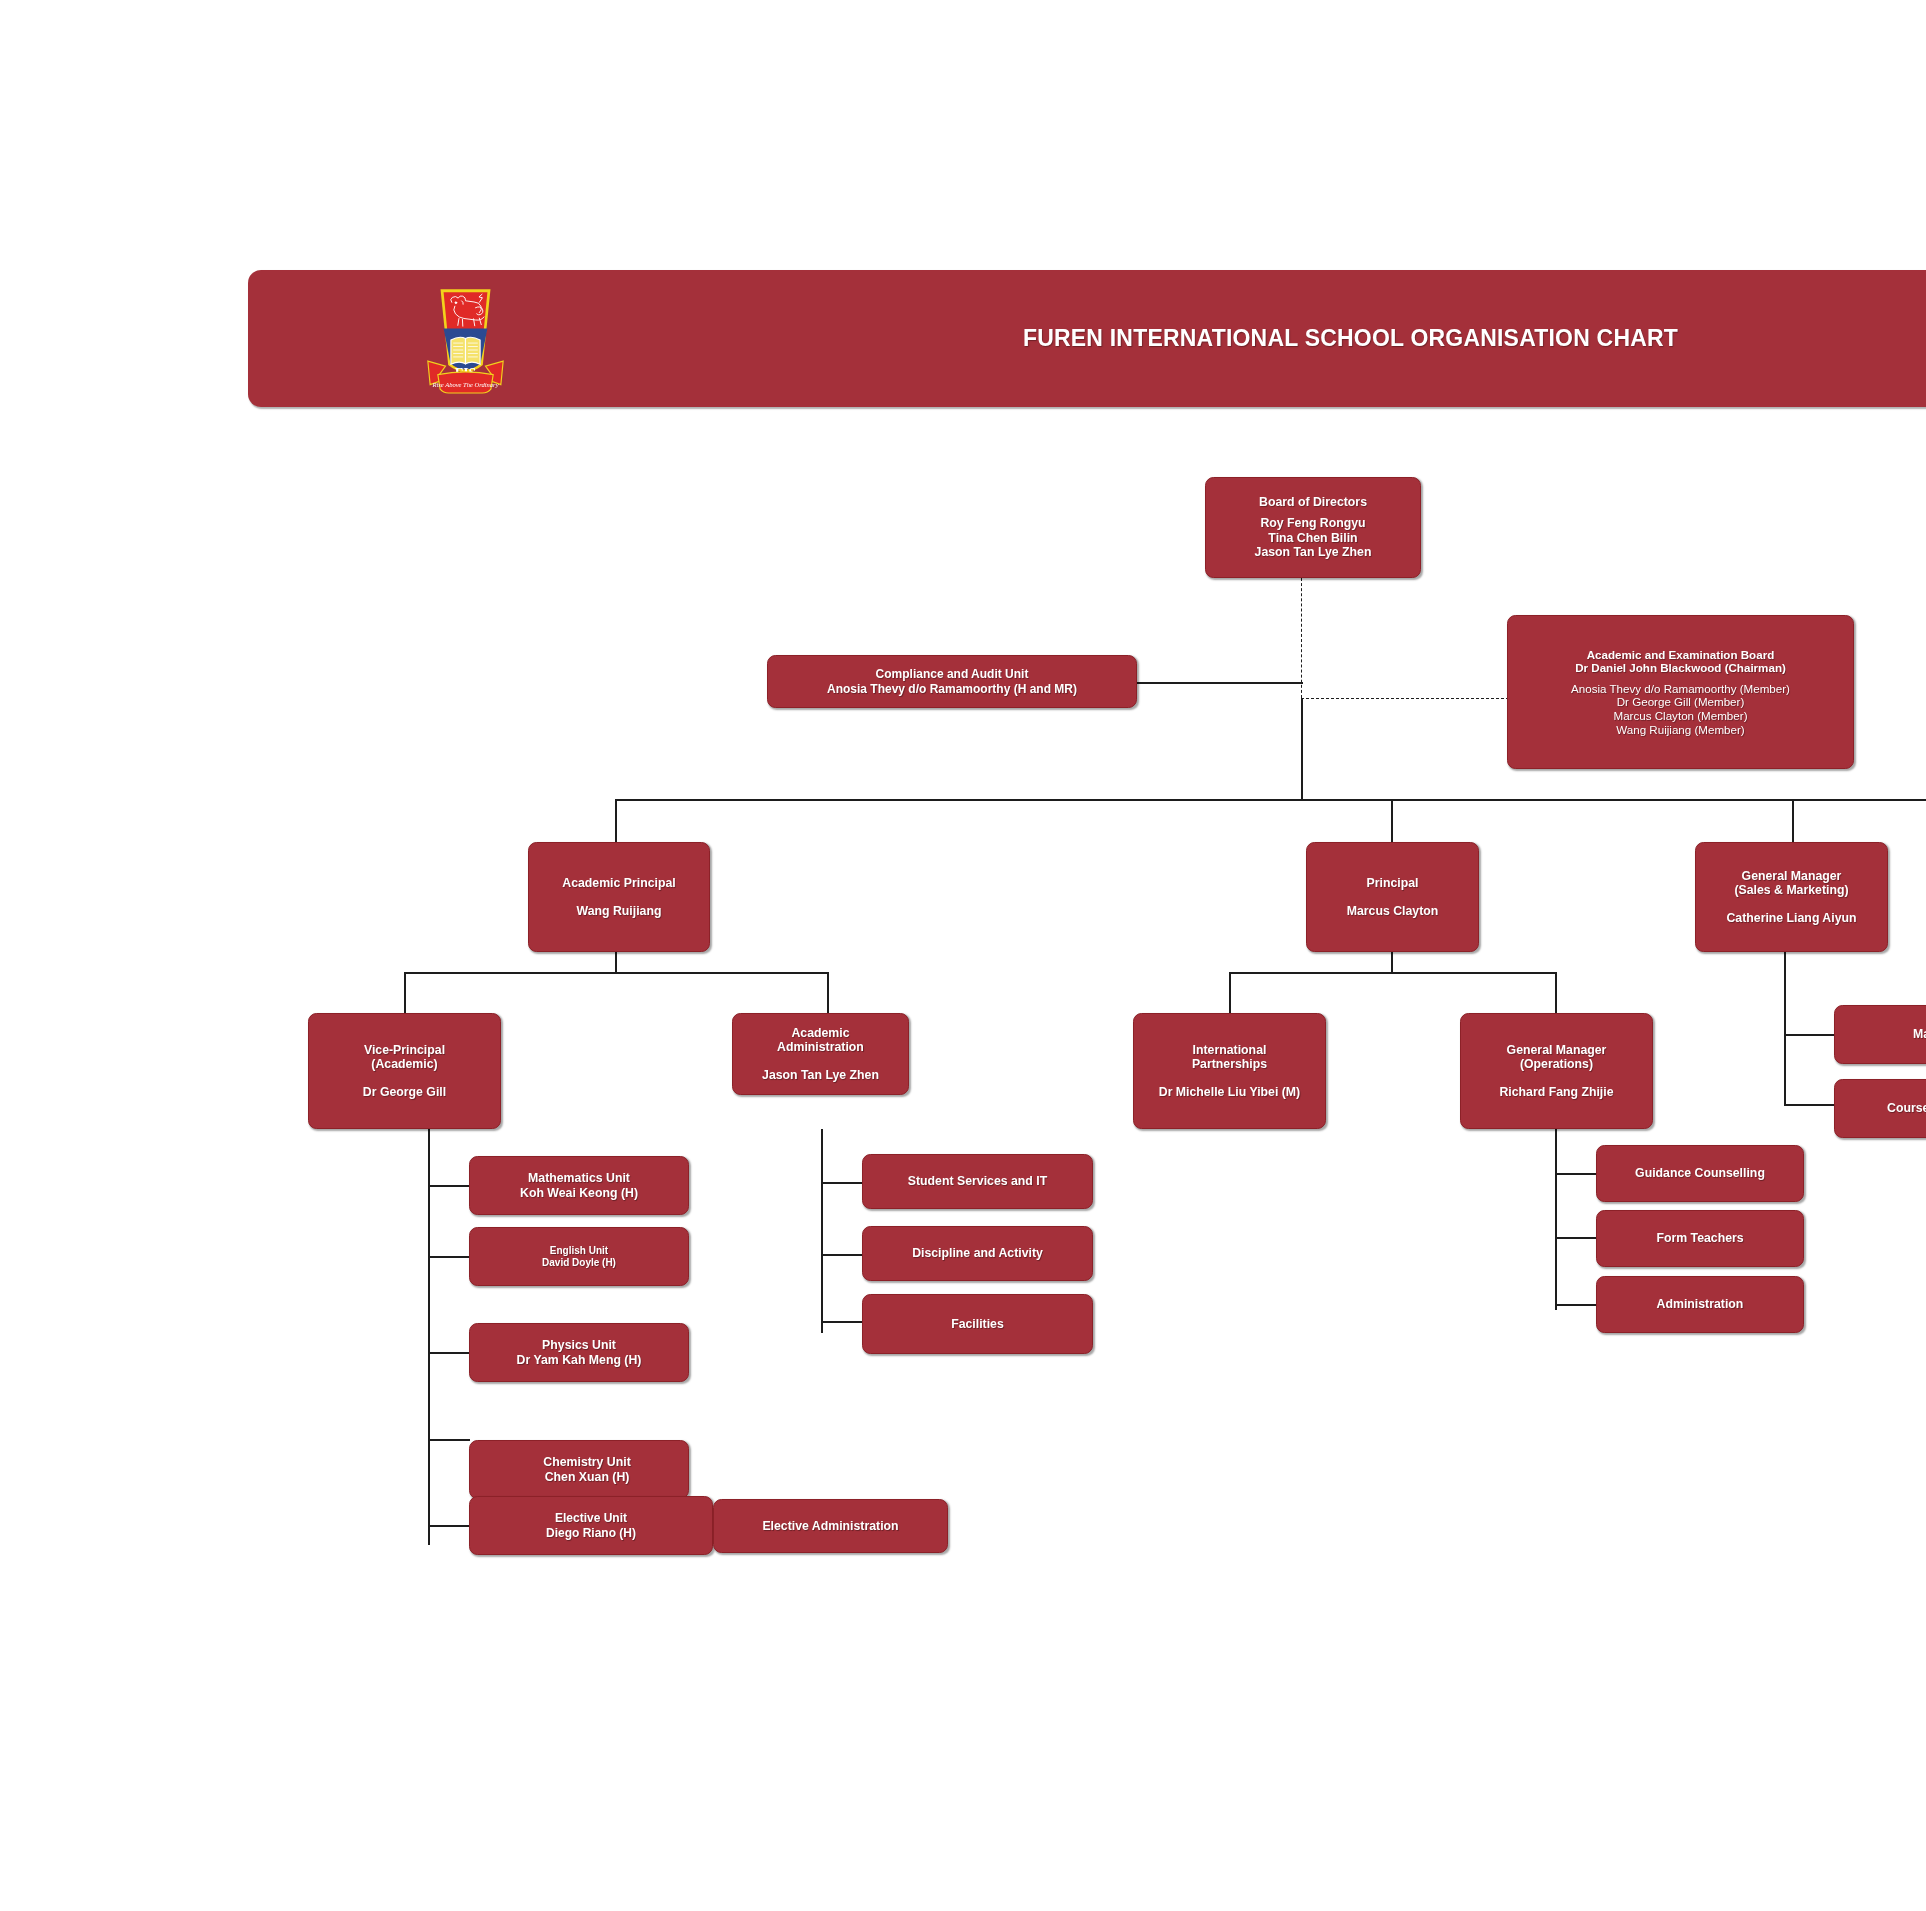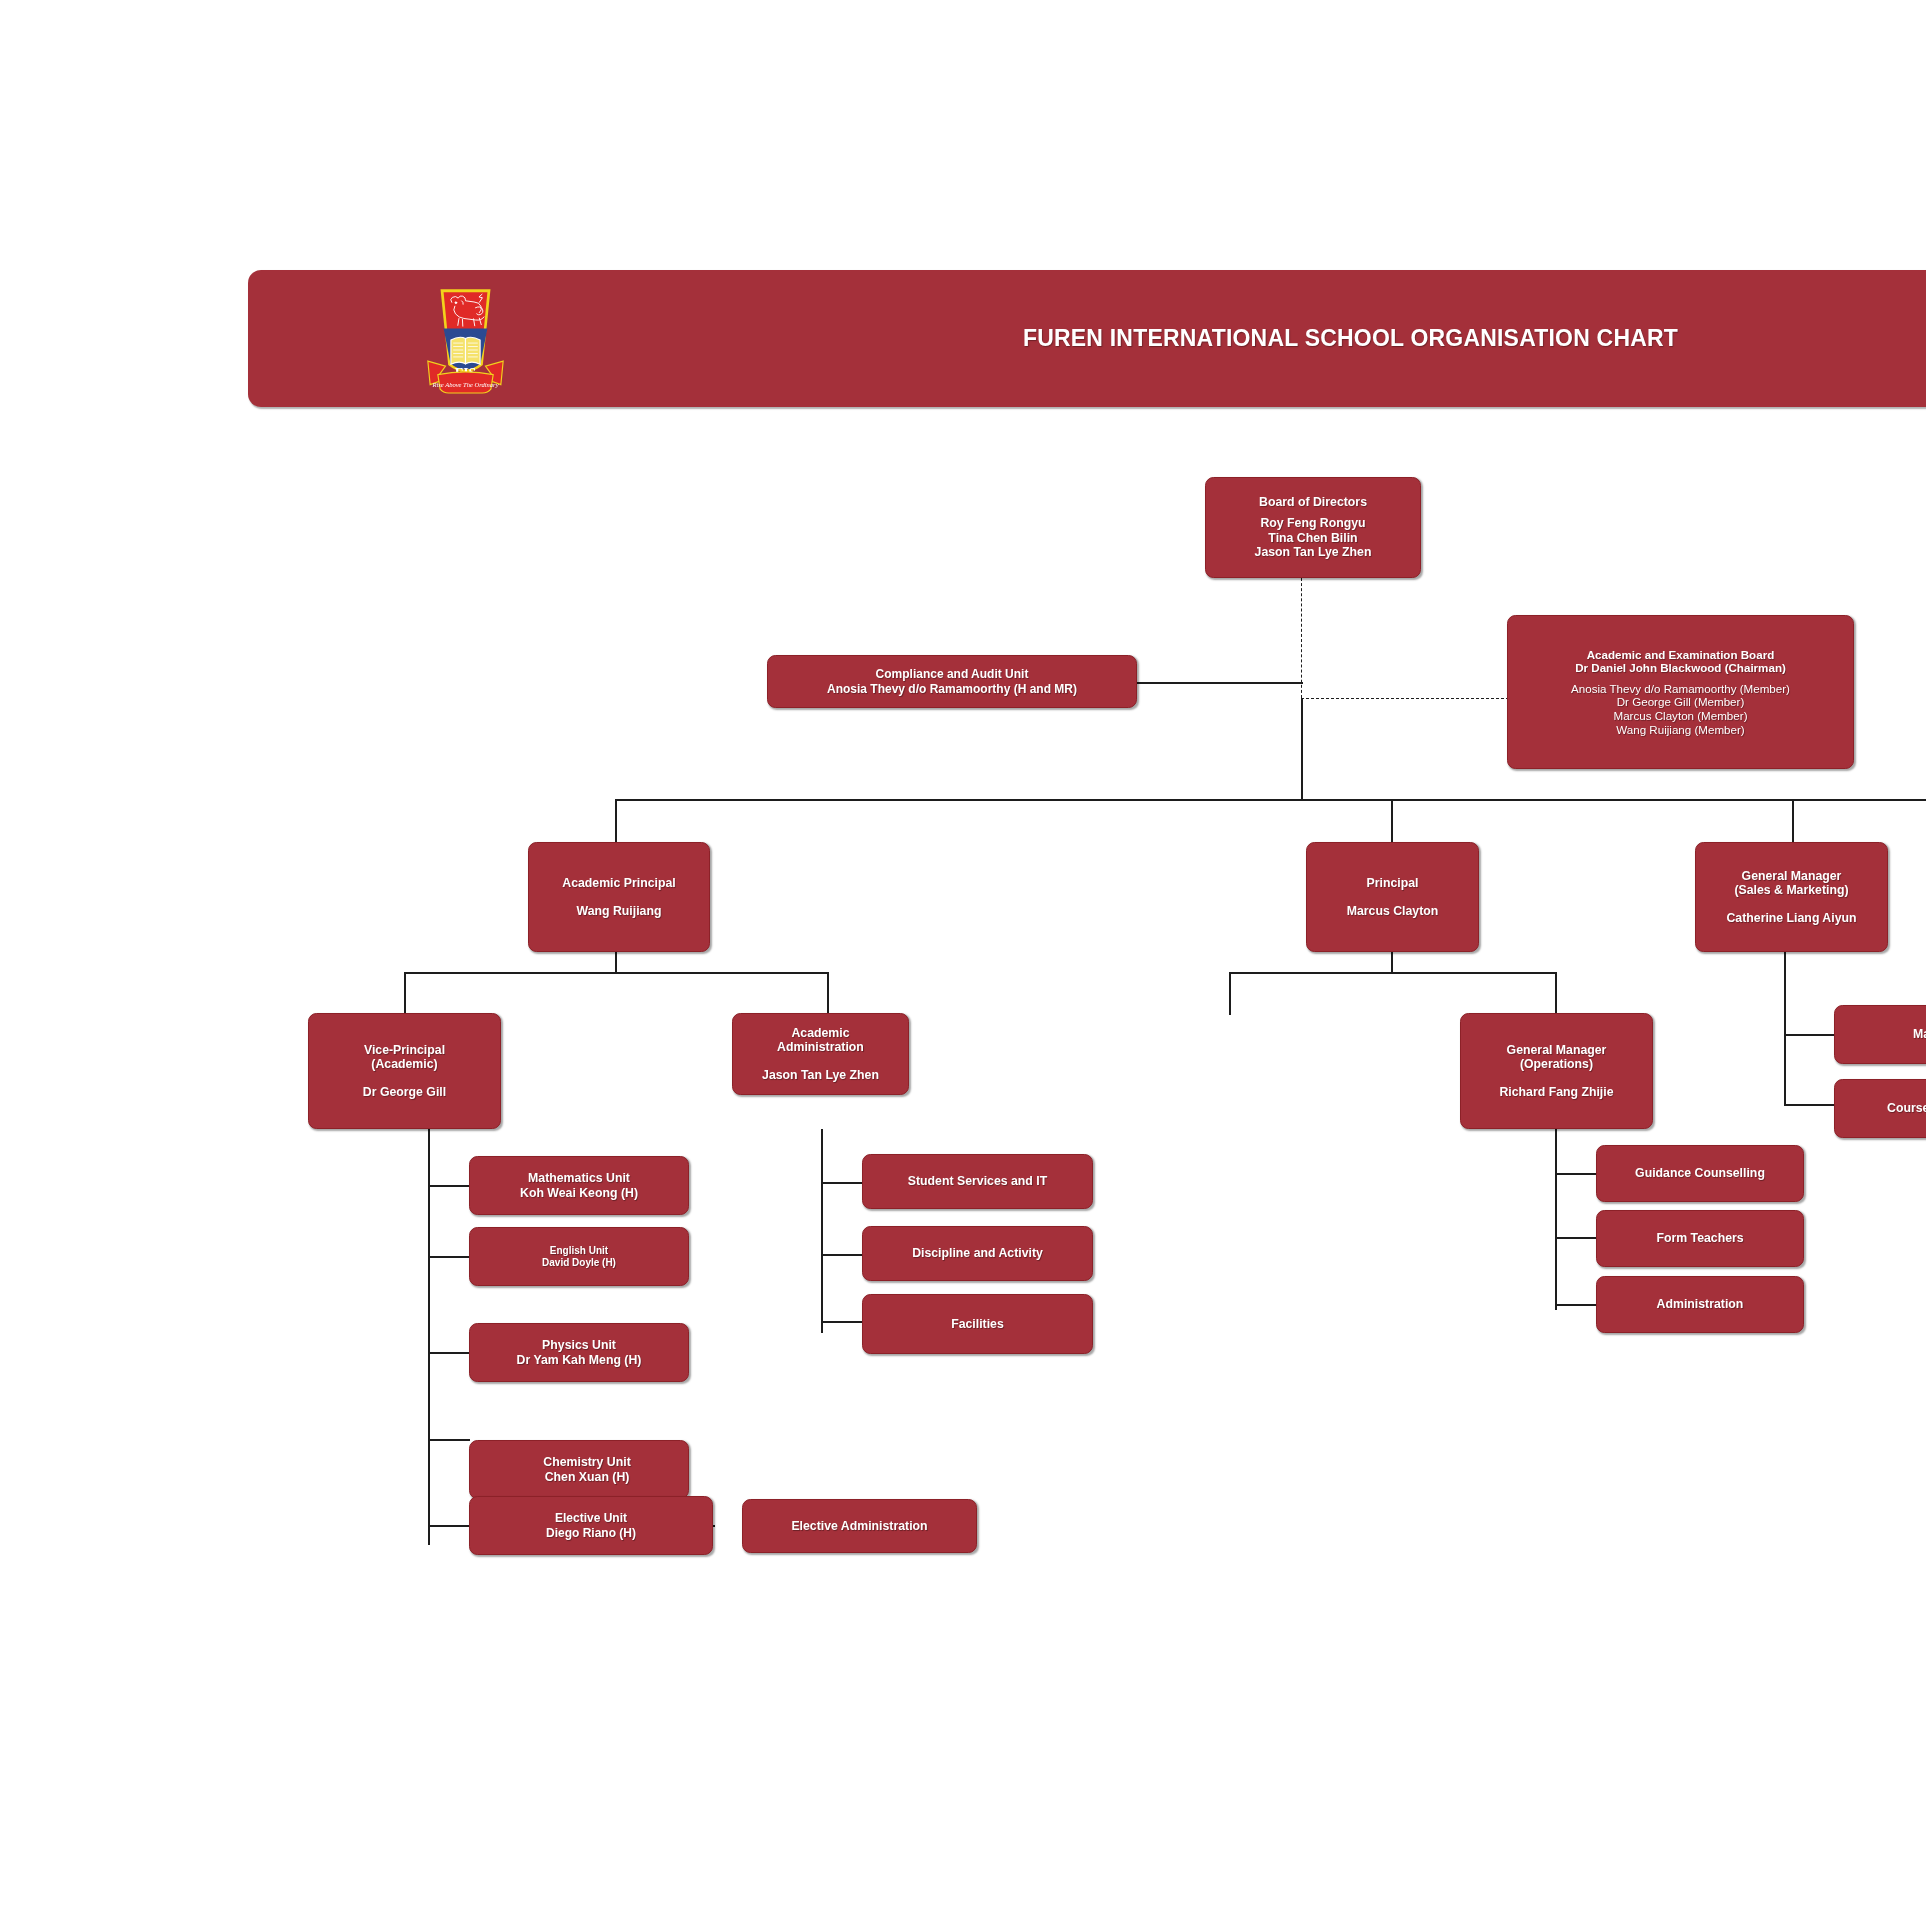--- a/index.html
+++ b/index.html
@@ -244,20 +244,27 @@
   </div>
 
   <div class="node" style="left:732px; top:1013px; width:177px; height:82px; font-size:12.3px;">
     <span class="ln bold">Academic</span>
     <span class="ln bold">Administration</span>
     <span class="spacer"></span>
       <span class="spacer"></span>
     <span class="ln bold">Jason Tan Lye Zhen</span>
   </div>
 
+  <div class="node" style="left:1133px; top:1013px; width:193px; height:116px; font-size:12.3px;">
+    <span class="ln bold">International</span>
+    <span class="ln bold">Partnerships</span>
+    <span class="spacer"></span>
+      <span class="spacer"></span>
+    <span class="ln bold">Dr Michelle Liu Yibei (M)</span>
+  </div>
 
   <div class="node" style="left:1460px; top:1013px; width:193px; height:116px; font-size:12.3px;">
     <span class="ln bold">General Manager</span>
     <span class="ln bold">(Operations)</span>
     <span class="spacer"></span>
       <span class="spacer"></span>
     <span class="ln bold">Richard Fang Zhijie</span>
   </div>
 
   <div class="node" style="left:1834px; top:1005px; width:216px; height:59px; font-size:12.3px;">
@@ -286,21 +293,21 @@
   <div class="node" style="left:469px; top:1440px; width:220px; height:59px; font-size:12.3px;padding-left:20px;">
     <span class="ln bold">Chemistry Unit</span>
     <span class="ln bold">Chen Xuan (H)</span>
   </div>
 
   <div class="node" style="left:469px; top:1496px; width:244px; height:59px; font-size:12px;">
     <span class="ln bold">Elective Unit</span>
     <span class="ln bold">Diego Riano (H)</span>
   </div>
 
-  <div class="node" style="left:713px; top:1499px; width:235px; height:54px; font-size:12.3px;margin-left:29px;">
+  <div class="node" style="left:713px; top:1499px; width:235px; height:54px; font-size:12.3px;">
     <span class="ln bold">Elective Administration</span>
   </div>
 
   <div class="node" style="left:862px; top:1154px; width:231px; height:55px; font-size:12.3px;">
     <span class="ln bold">Student Services and IT</span>
   </div>
 
   <div class="node" style="left:862px; top:1226px; width:231px; height:55px; font-size:12.3px;">
     <span class="ln bold">Discipline and Activity</span>
   </div>

